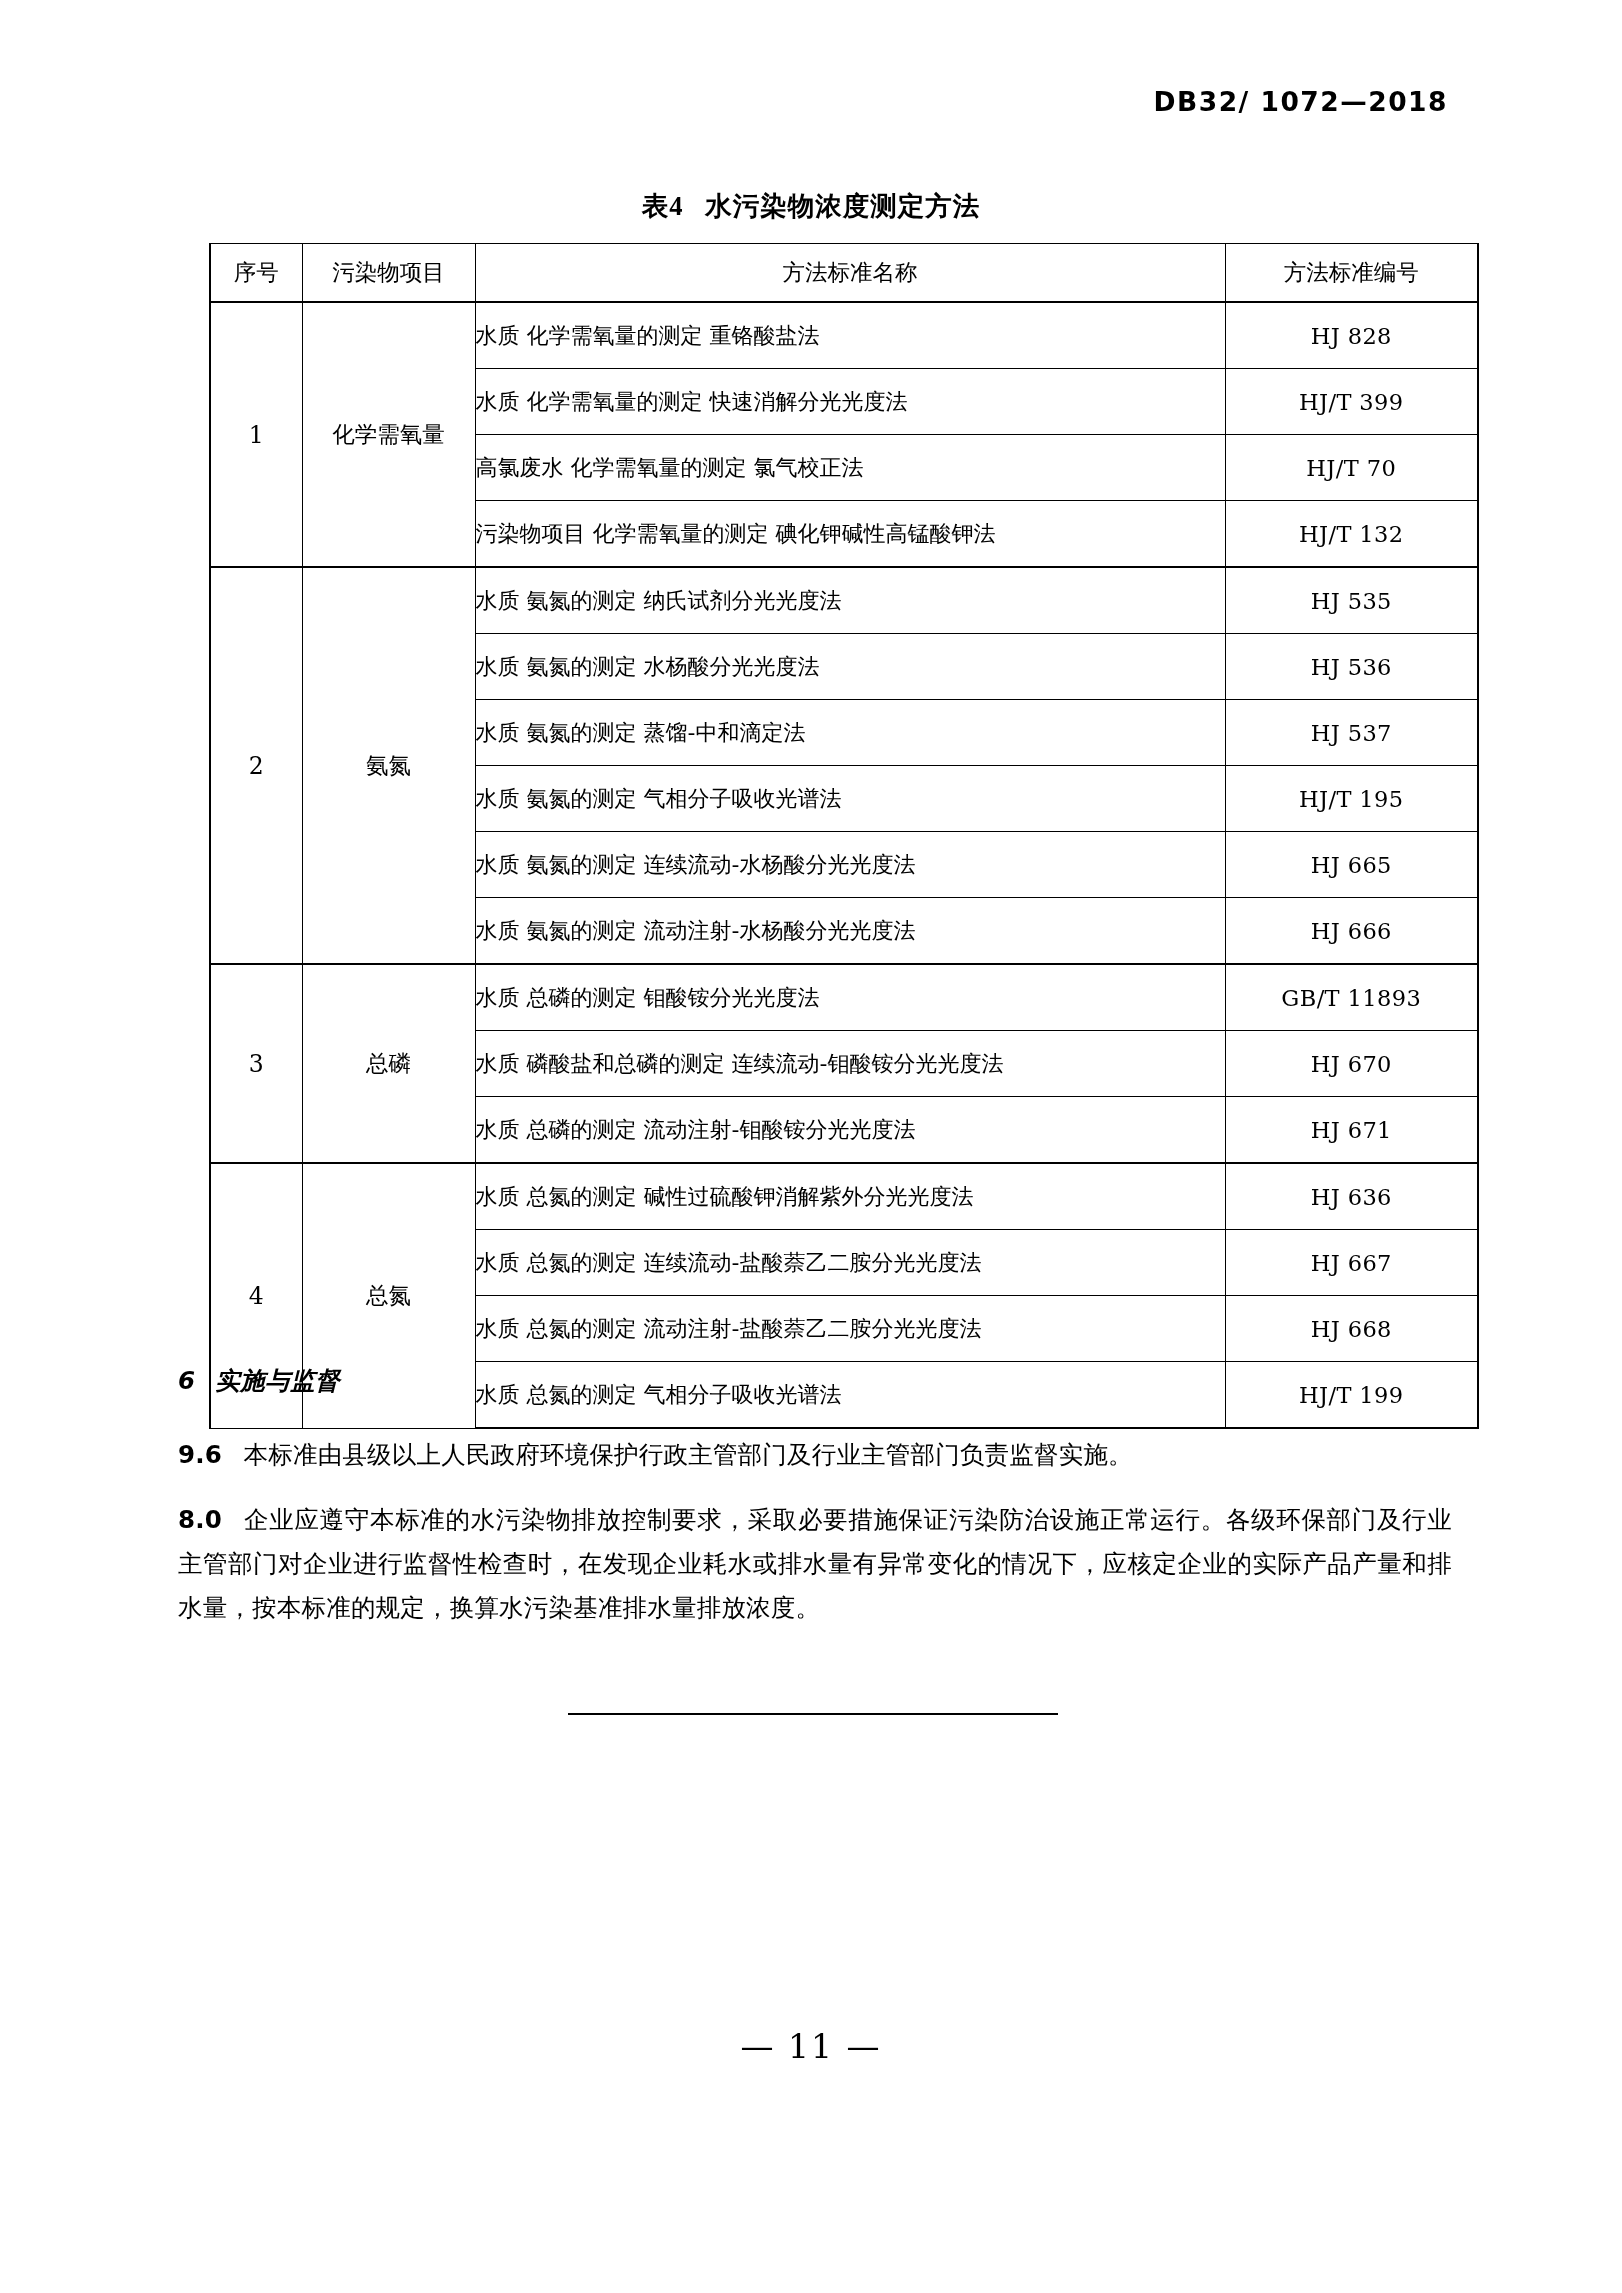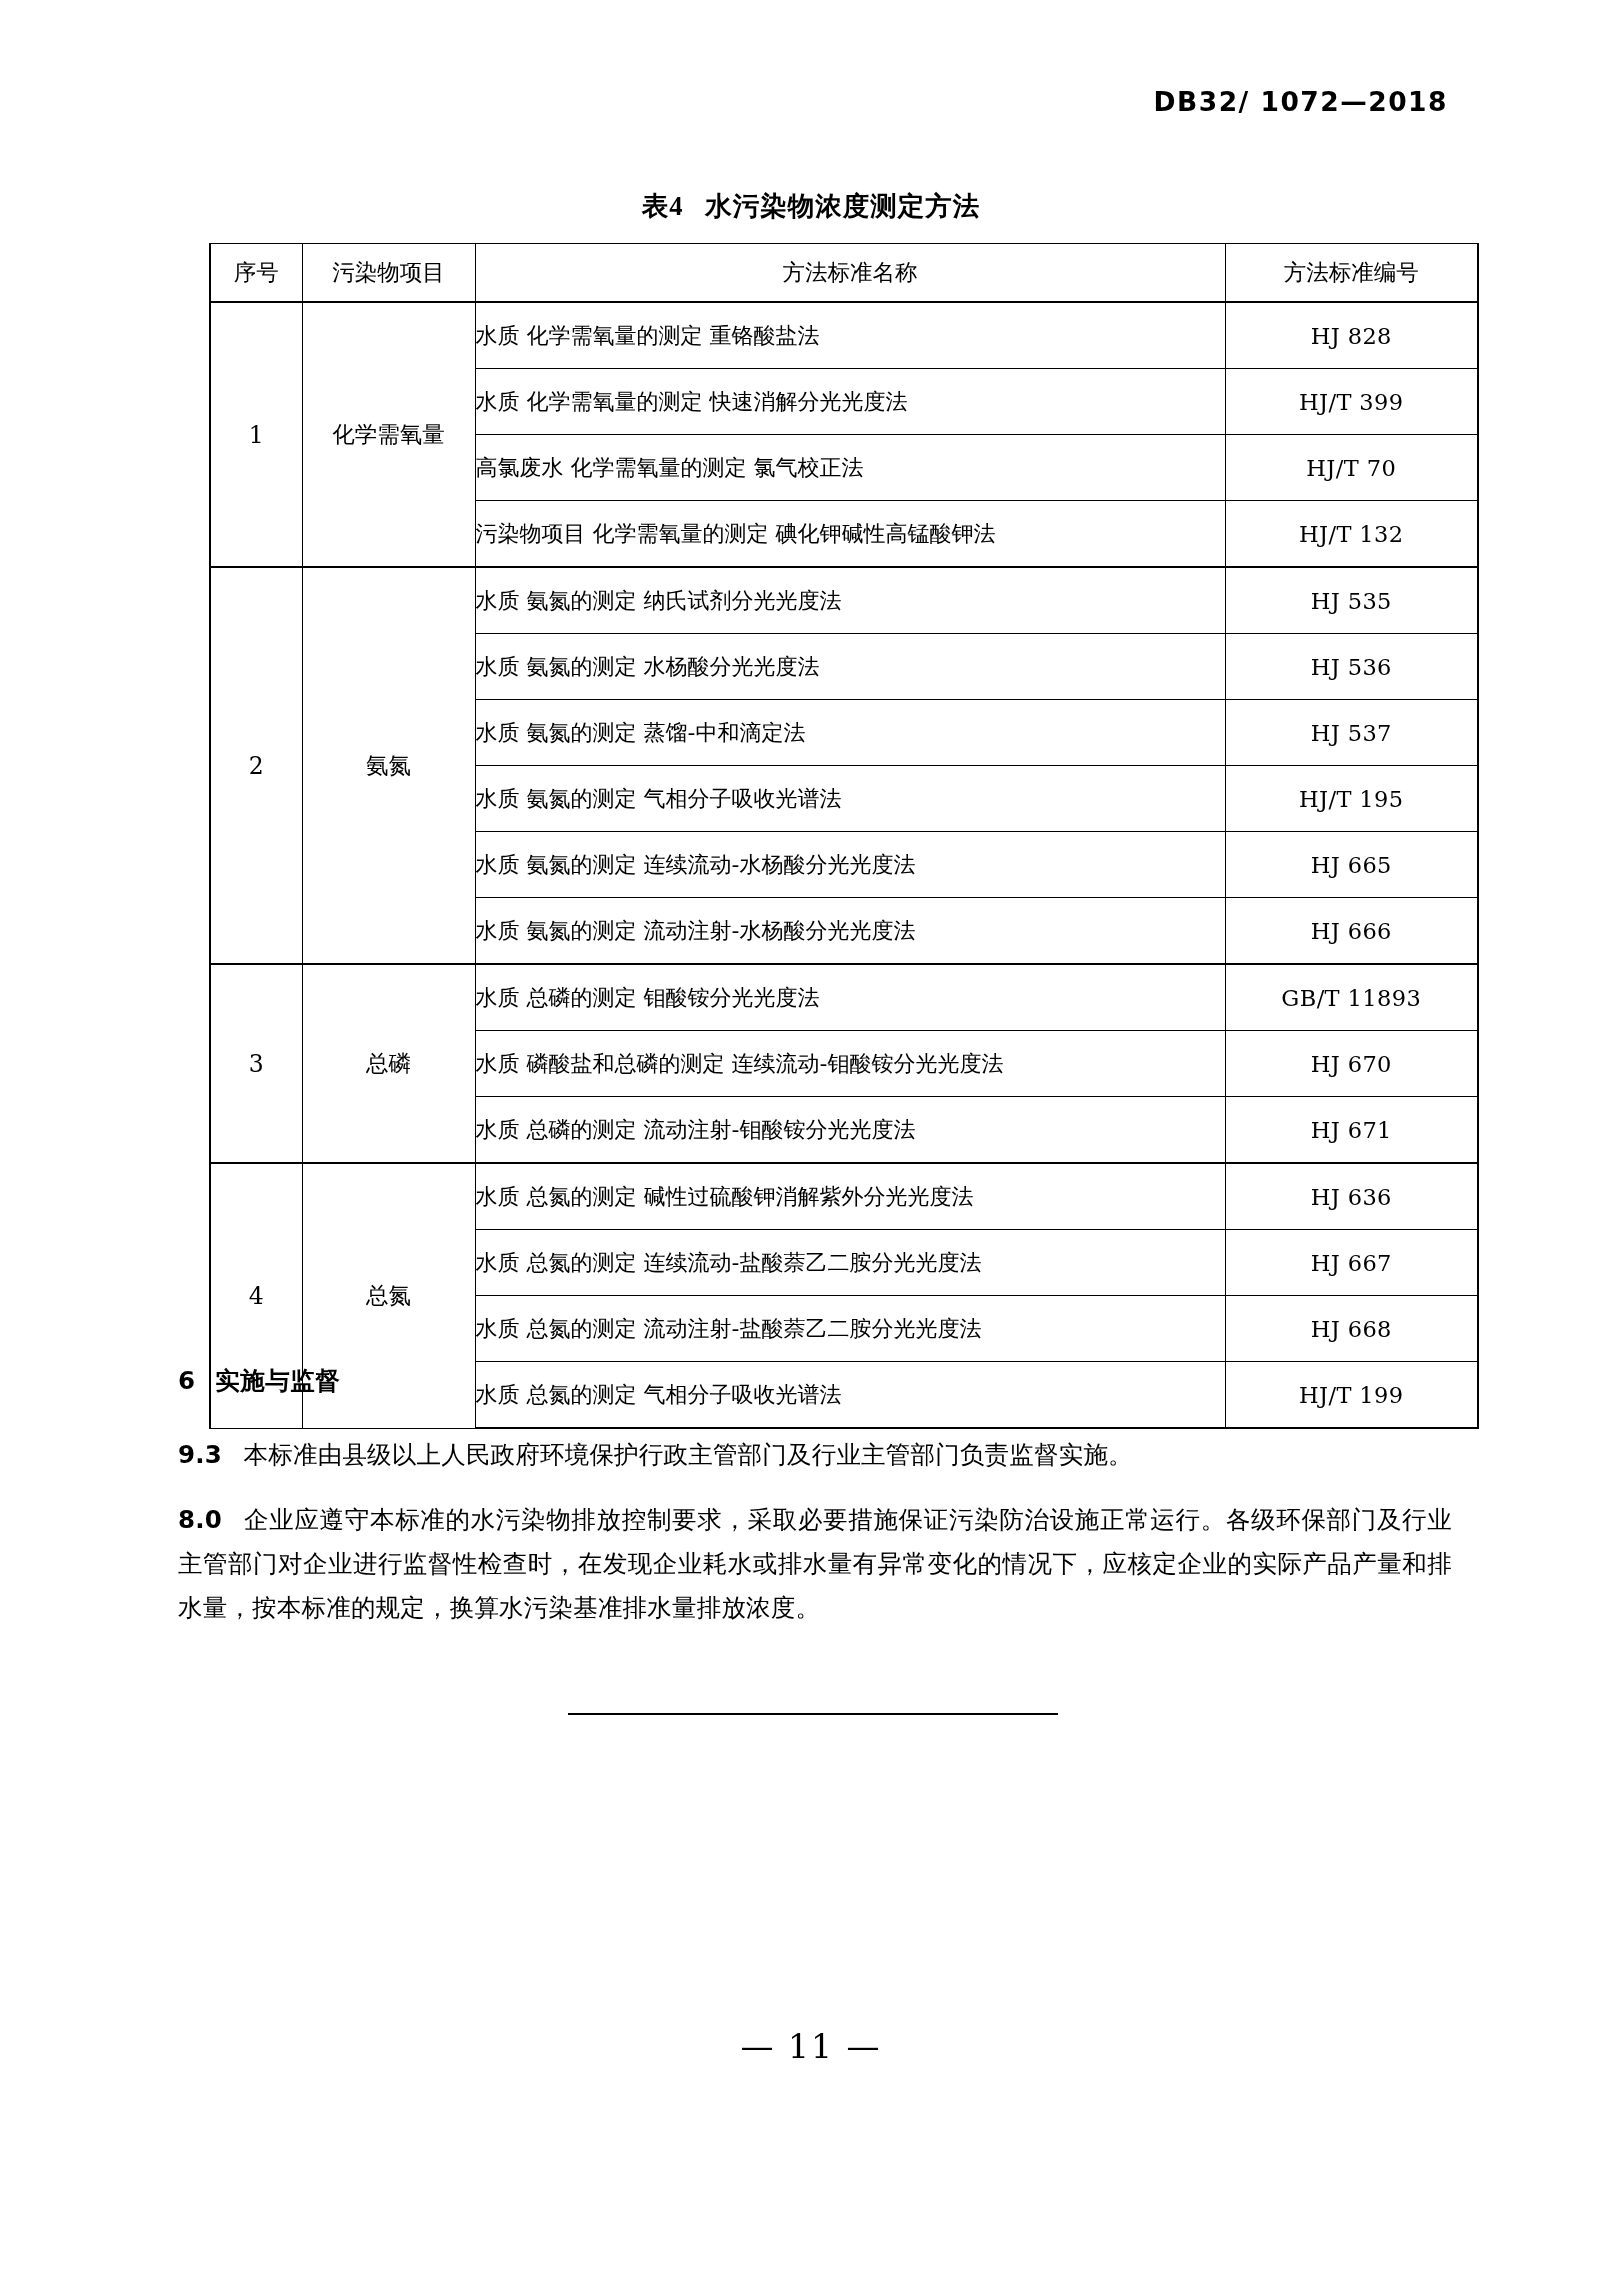--- a/index.html
+++ b/index.html
@@ -114,20 +114,21 @@
   tr.last-row td { border-bottom-width: 2.5px; }
 
   
   .sect-head {
     position: absolute;
     left: 178px;
     font-family: "DejaVu Sans", "Liberation Sans", sans-serif;
     font-weight: bold;
     font-size: 24.5px;
     letter-spacing: 0.5px;
+    font-style: italic;
   }
   .sect-head .gap { display: inline-block; width: 19.6px; }
 
   .para {
     position: absolute;
     left: 178px;
     width: 1274px;
     font-family: "DejaVu Sans", "Liberation Sans", sans-serif;
     font-size: 24.5px;
     line-height: 44px;
@@ -264,21 +265,21 @@
           </tr>
         </tbody>
     </table>
   </div>
 
   <div class="sect-head" style="top:1364px;">
     <span>6</span><span class="gap"></span><span>实施与监督</span>
   </div>
 
   <div class="para" style="top:1433px;">
-    <span class="num">9.3</span><span class="gap"></span><span>本标准由县级以上人民政府环境保护行政主管部门及行业主管部门负责监督实施。</span>
+    <span class="num">9.6</span><span class="gap"></span><span>本标准由县级以上人民政府环境保护行政主管部门及行业主管部门负责监督实施。</span>
   </div>
 
   <div class="para" style="top:1498px;">
     <span class="num">8.0</span><span class="gap"></span><span>企业应遵守本标准的水污染物排放控制要求，采取必要措施保证污染防治设施正常运行。各级环保部门及行业主管部门对企业进行监督性检查时，在发现企业耗水或排水量有异常变化的情况下，应核定企业的实际产品产量和排水量，按本标准的规定，换算水污染基准排水量排放浓度。</span>
   </div>
 
   <div class="rule"></div>
 
   <div class="footer">— 11 —</div>
 

